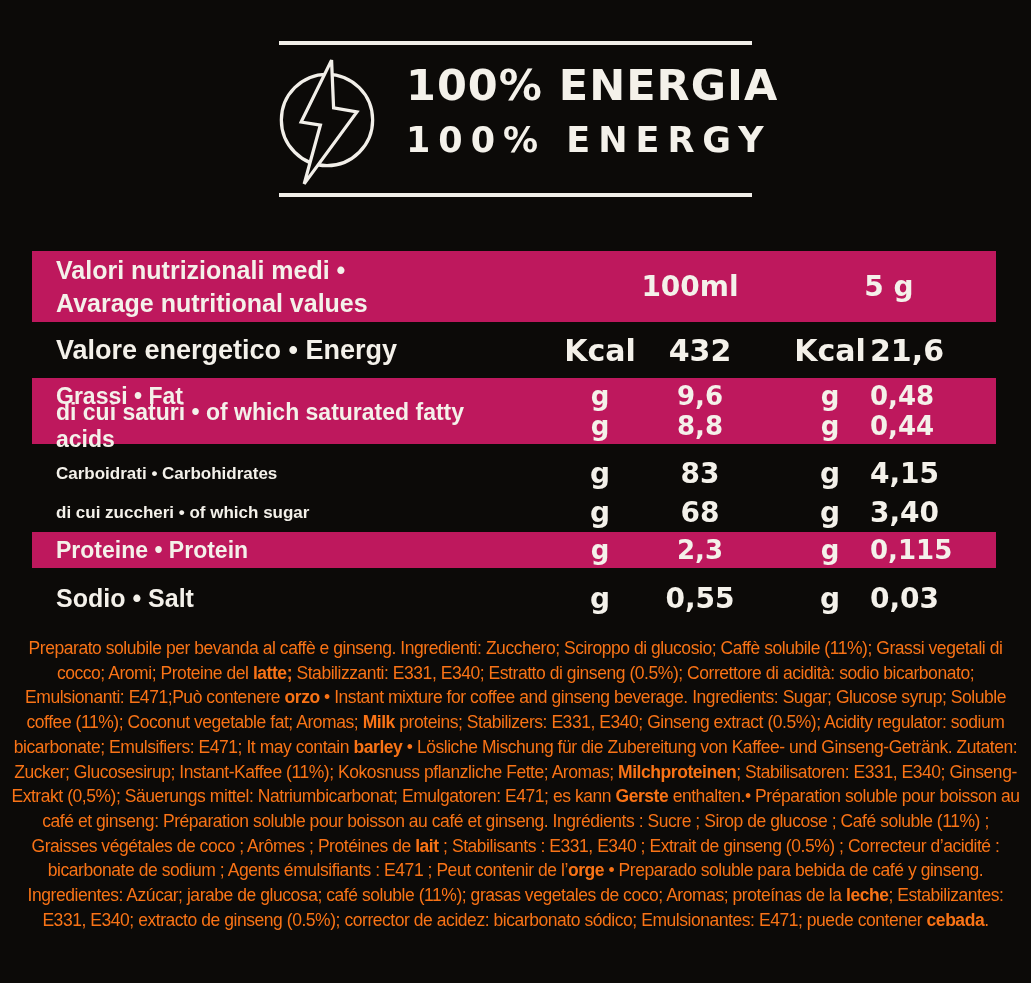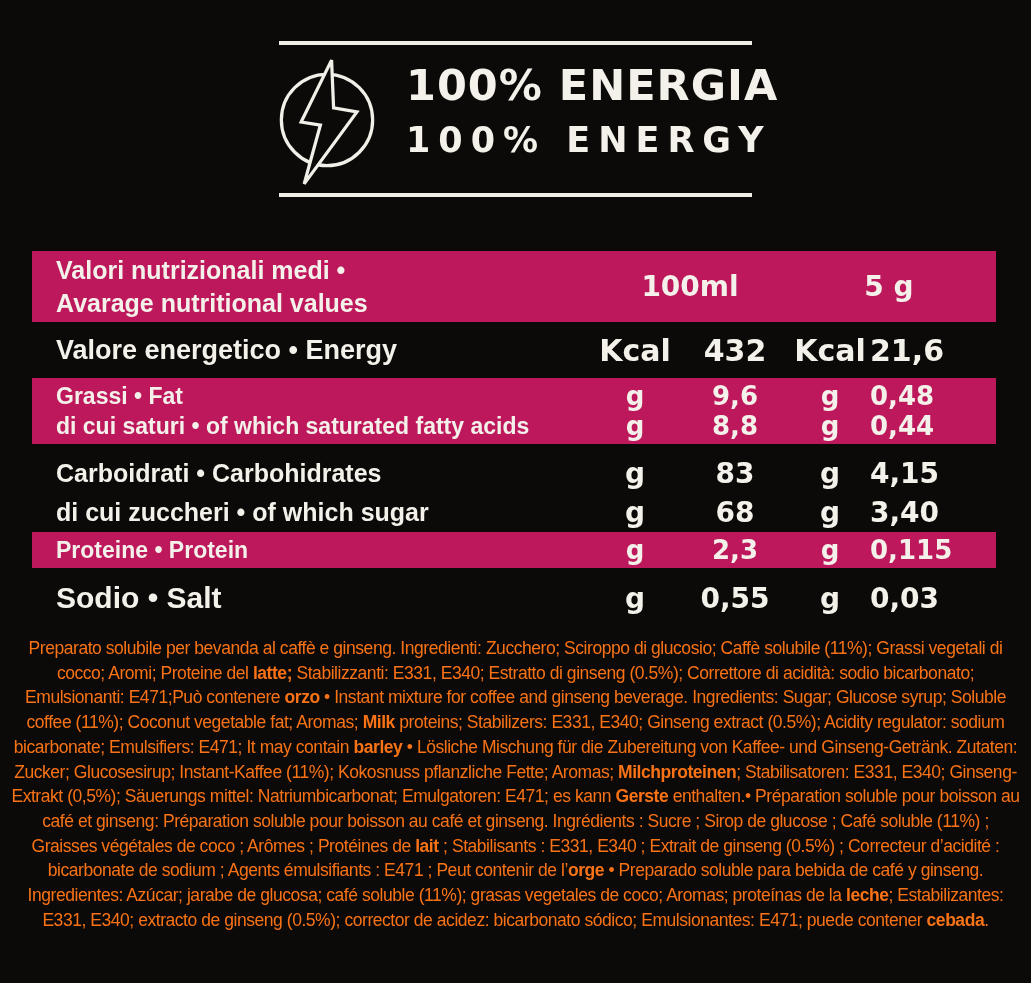--- a/index.html
+++ b/index.html
@@ -21,21 +21,21 @@
     font-size: 43px; letter-spacing: 1px; line-height: 1.0; white-space: nowrap;
   }
   .brand-line2 {
     font-family: "DejaVu Sans", sans-serif; font-weight: 700;
     font-size: 35px; letter-spacing: 8px; line-height: 1.0; margin-top: 16px; white-space: nowrap;
   }
 
   
   .ntable { position: absolute; left: 32px; top: 251px; width: 964px; }
   .band-tan { background: #be185d; }
-  .trow { display: flex; align-items: center; padding-right: 8px; }
+  .trow { display: flex; align-items: center; padding-right: 8px; gap: 35px; }
   .tlabel { flex: 1; padding-left: 24px; font-weight: 700; }
   .grp1 { width: 200px; display: flex; }
   .grp2 { width: 198px; display: flex; }
   .u1 { width: 90px; text-align: center; }
   .v1 { width: 110px; text-align: center; }
   .u2 { width: 80px; text-align: center; }
   .v2 { width: 118px; }
   .num { font-family: "DejaVu Sans", sans-serif; font-weight: 700; font-size: 28px; }
   .hdr-col { font-family: "DejaVu Sans", sans-serif; font-weight: 700; font-size: 28px; text-align: center; }
 
@@ -48,31 +48,31 @@
   .row-energy .tlabel { font-size: 27px; }
   .row-energy .num { font-size: 30px; }
 
   .band-fat { height: 66px; padding-top: 3px; padding-bottom: 21px; }
   .band-fat .trow { height: 30px; }
   .band-fat .tlabel { font-size: 23px; }
   .band-fat .num { font-size: 26px; }
 
   .sec-carbs { height: 88px; padding-top: 13px; }
   .sec-carbs .trow { height: 33px; margin-bottom: 6px; }
-  .sec-carbs .tlabel { font-size: 25px; }
+  .sec-carbs .tlabel { font-size: 17px; }
   .sec-carbs .num { font-size: 28px; }
 
   .band-protein { height: 36px; }
   .band-protein .trow { height: 36px; }
   .band-protein .tlabel { font-size: 23px; }
   .band-protein .num { font-size: 26px; }
 
   .sec-salt { height: 60px; display: flex; align-items: center; }
   .sec-salt .trow { width: 100%; }
-  .sec-salt .tlabel { font-size: 30px; }
+  .sec-salt .tlabel { font-size: 25px; }
   .sec-salt .num { font-size: 28px; }
 
   
   .ingredients {
     position: absolute; left: 10px; top: 636px; width: 1011px;
     text-align: center; color: #f97316;
     font-size: 17.5px; line-height: 24.7px; letter-spacing: -0.45px;
     font-weight: 400;
   }
   .ingredients .b { font-weight: 700; }

